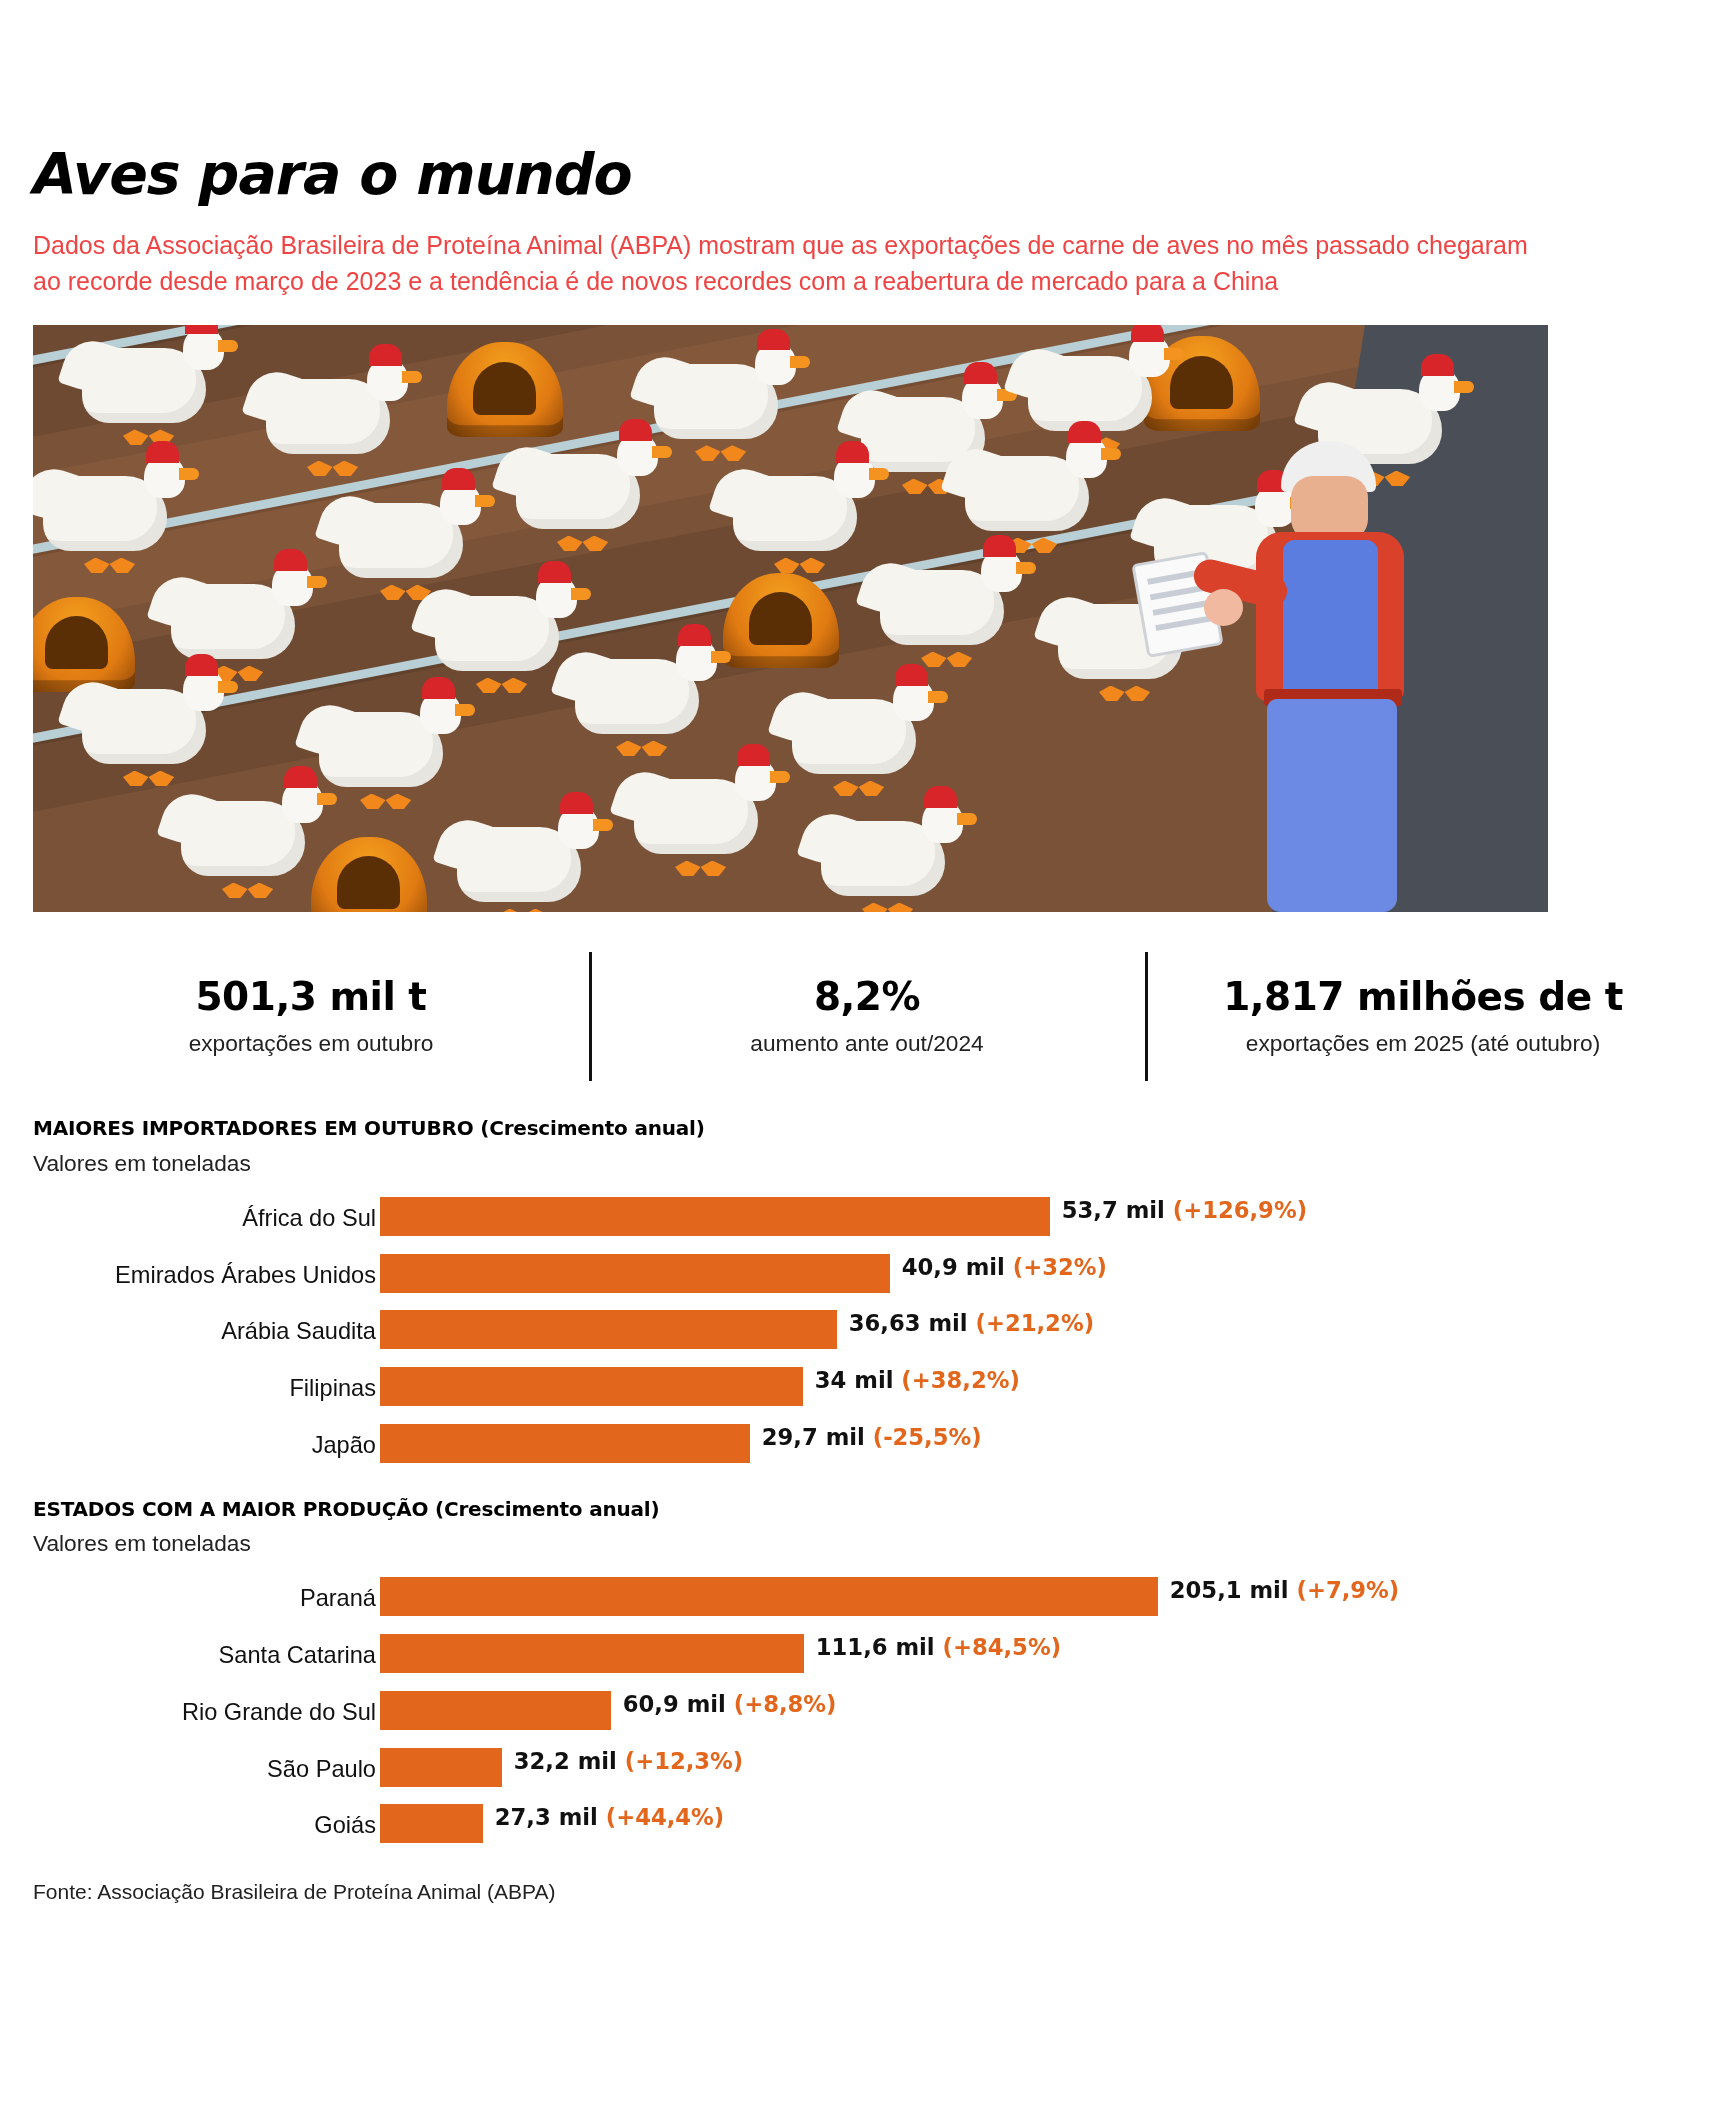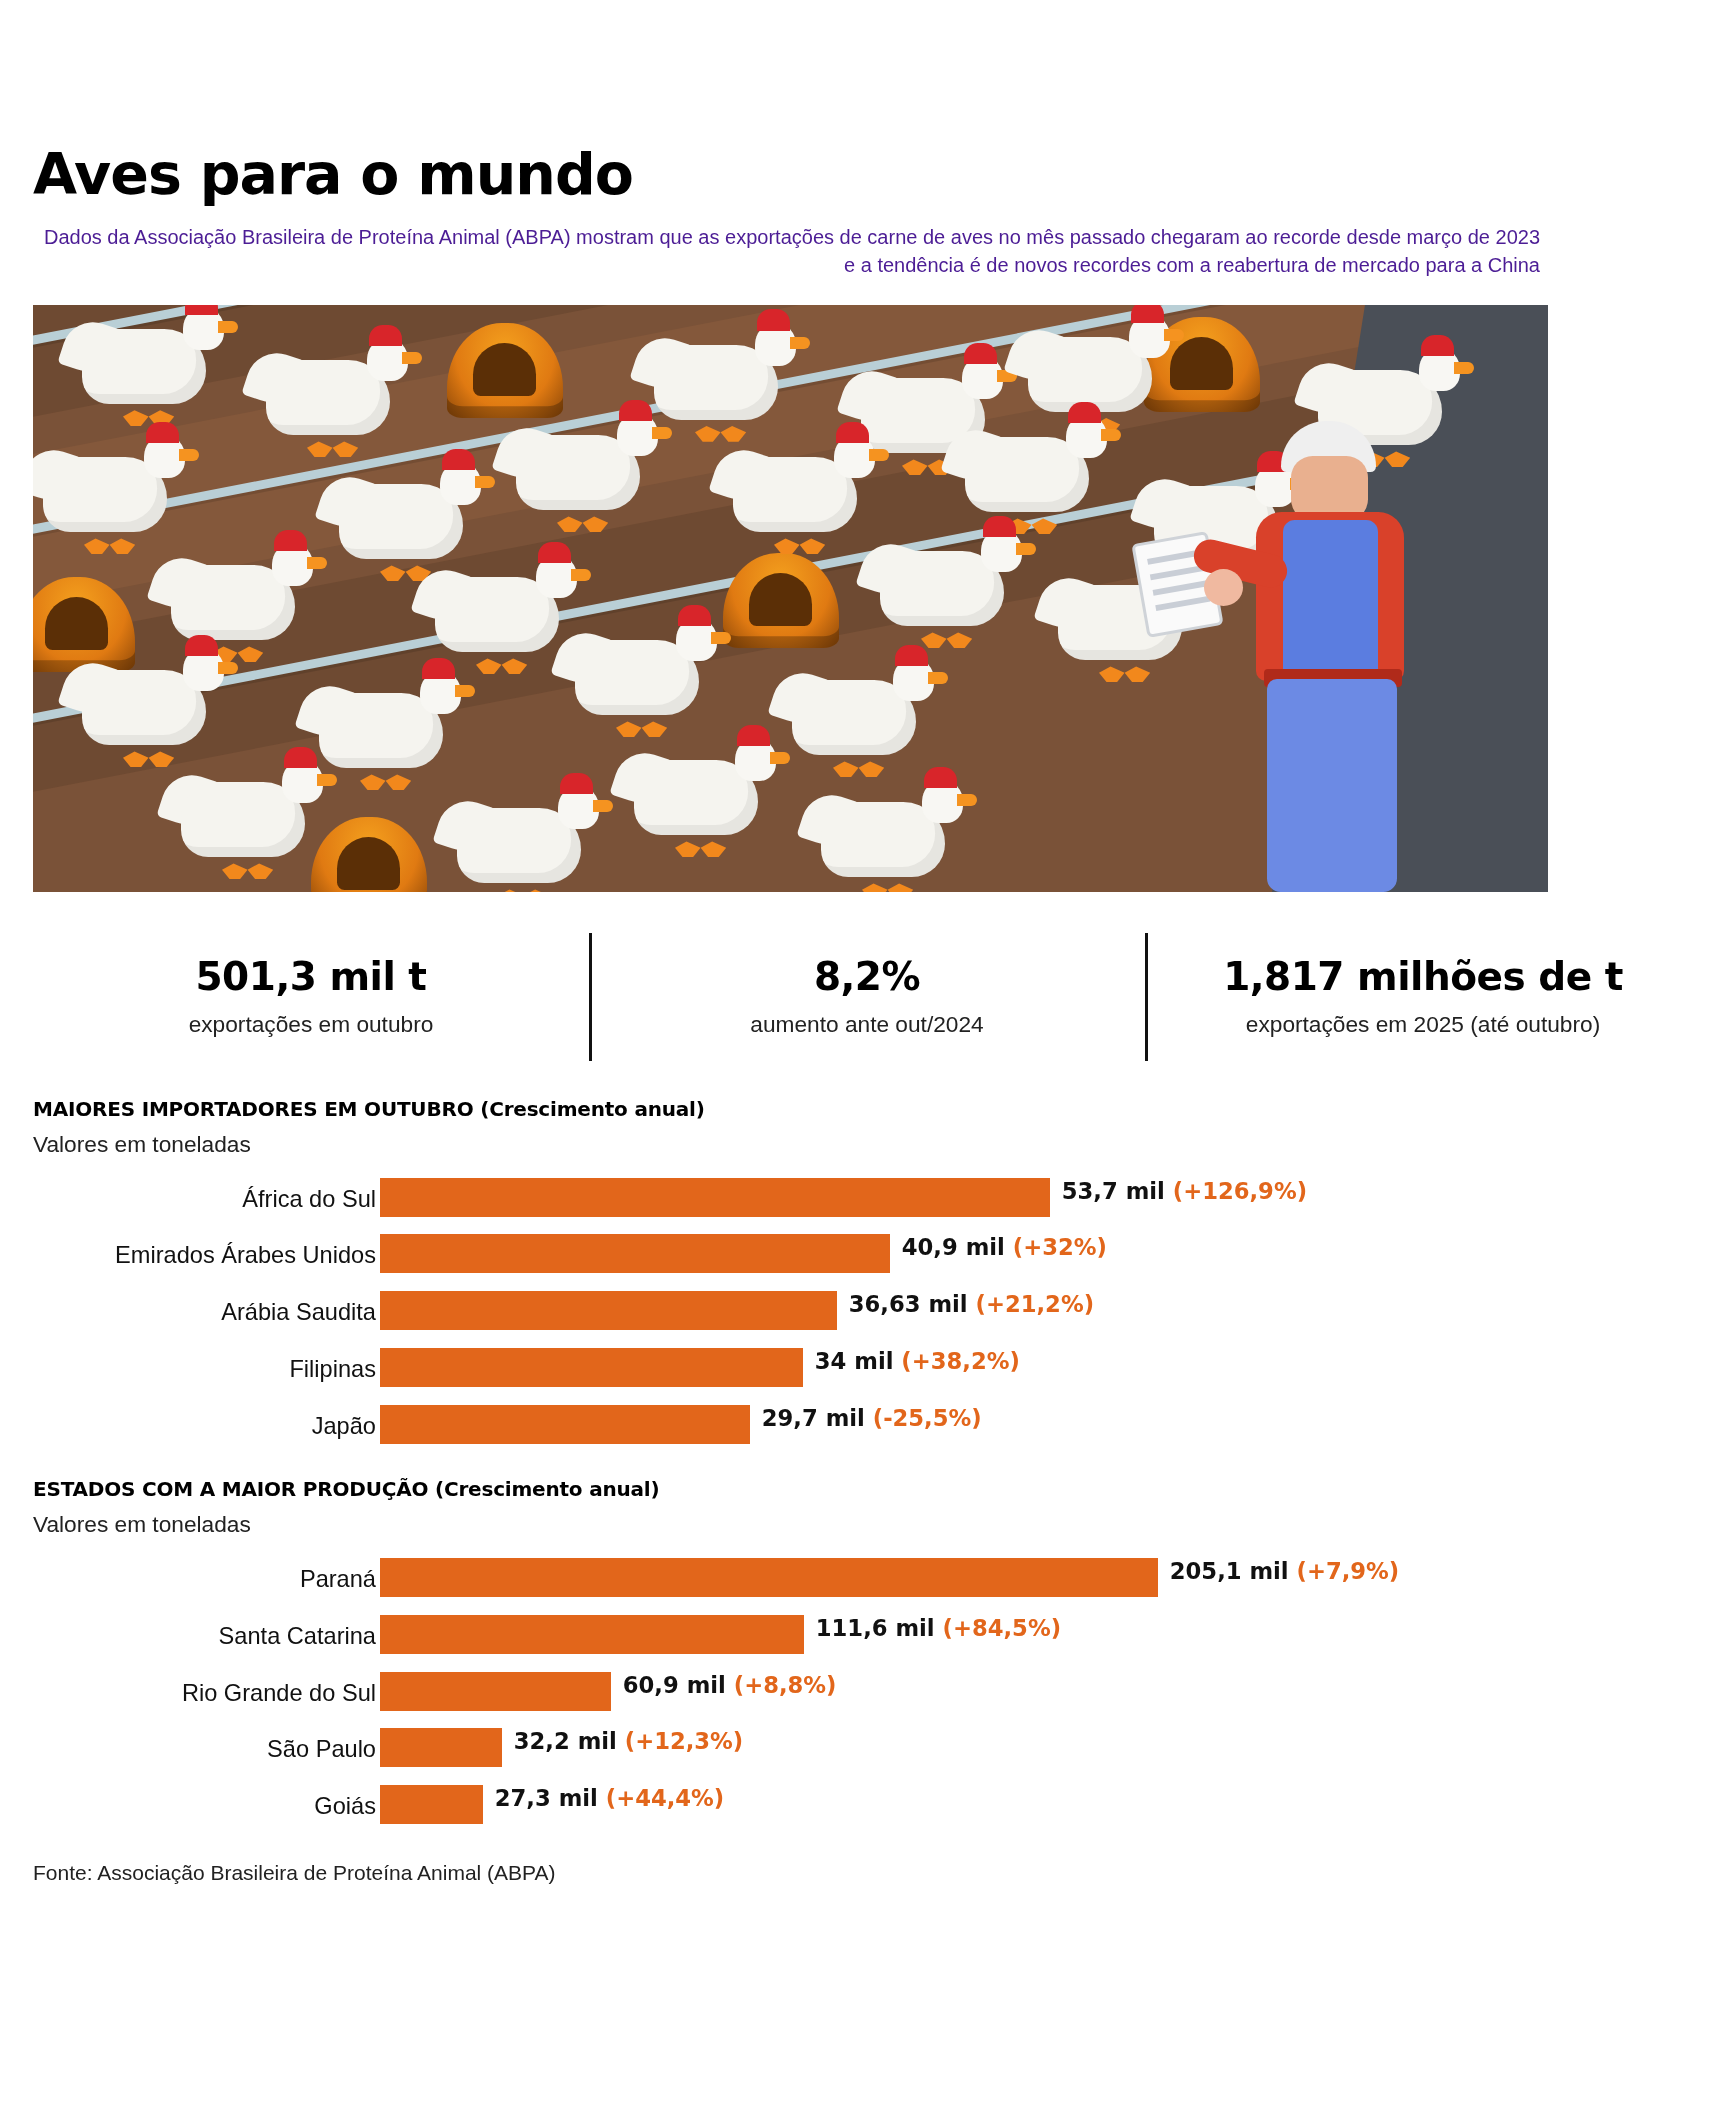--- a/index.html
+++ b/index.html
@@ -19,33 +19,33 @@
     position: relative;
   }
   .inner {
     padding: 0 33px;
   }
 
   
   .title {
     font-family: "DejaVu Sans", sans-serif;
     font-weight: bold;
+    font-style: italic;
     font-size: 57px;
     letter-spacing: -1px;
     color: #000;
     margin: 146px 0 15.8px 0;
     line-height: 1.0;
   }
   .standfirst {
-    font-size: 20px;
+    font-size: 25px;
     line-height: 1.42;
-    color: #4c1d95;
+    color: #ef4444;
     max-width: 1507px;
     margin-bottom: 25.6px;
-    text-align: right;
   }
 
   
   .illu {
     position: relative;
     width: 1515px;
     height: 587px;
     overflow: hidden;
     background: #6b4a33;
   }

